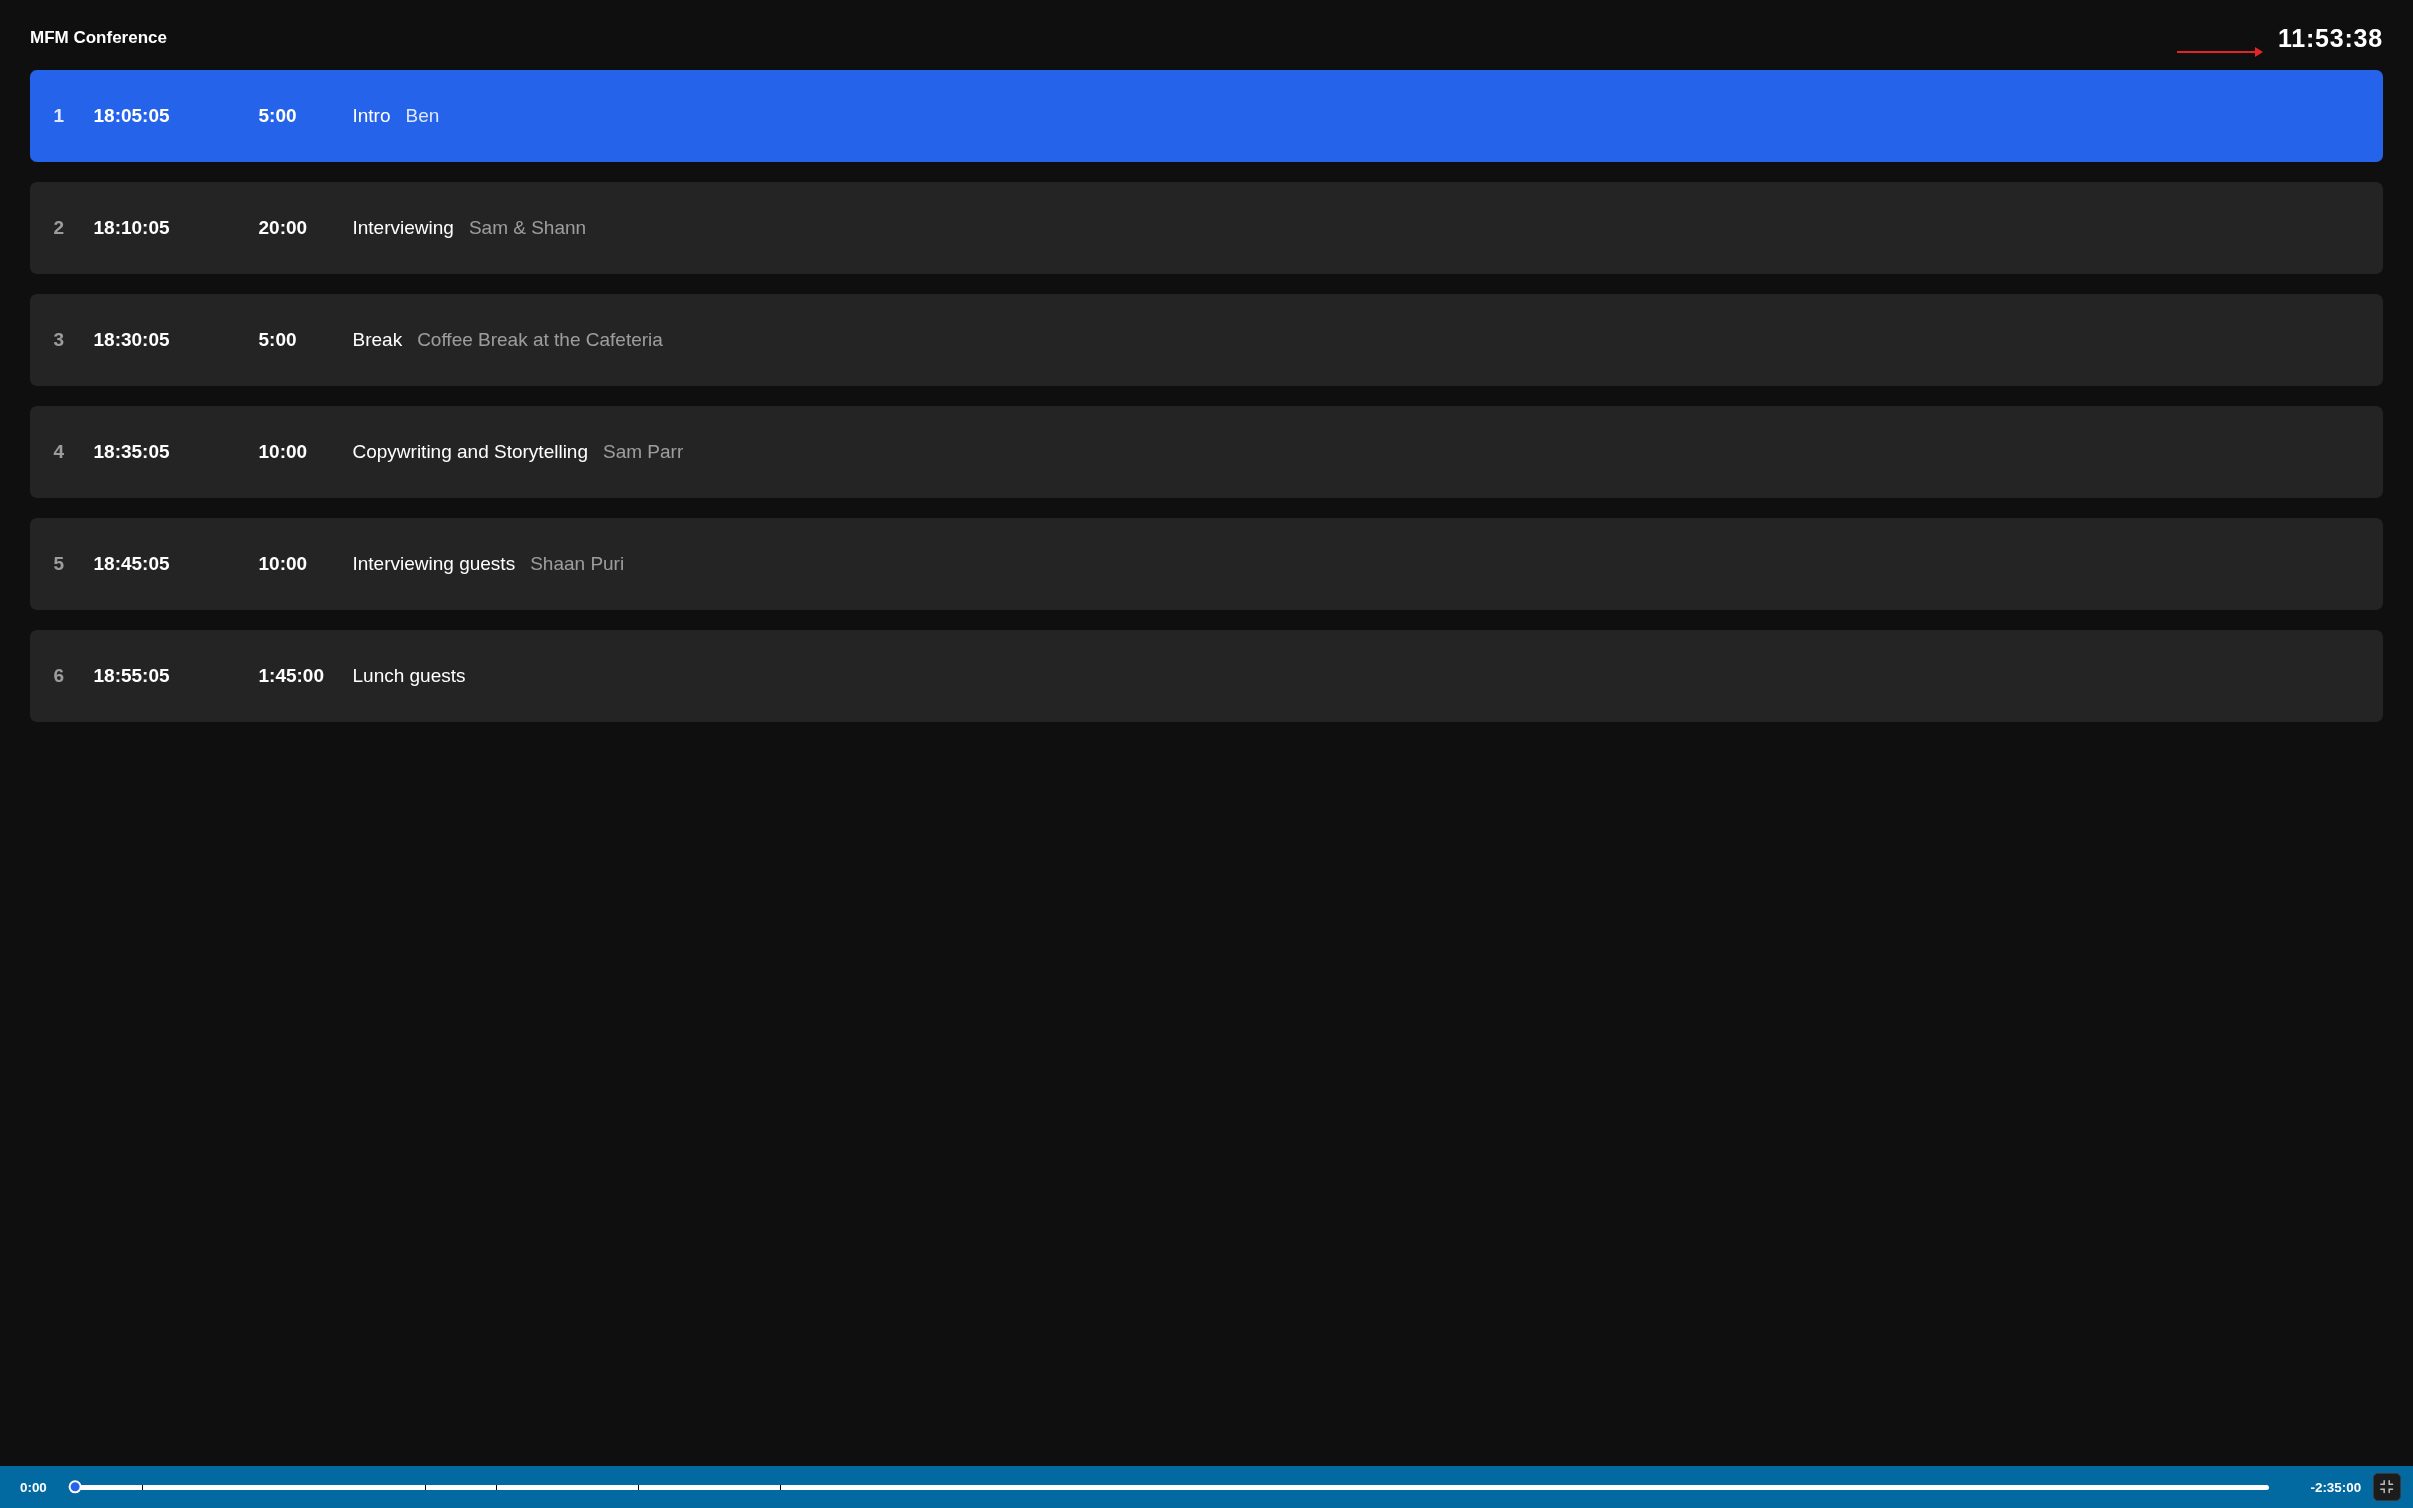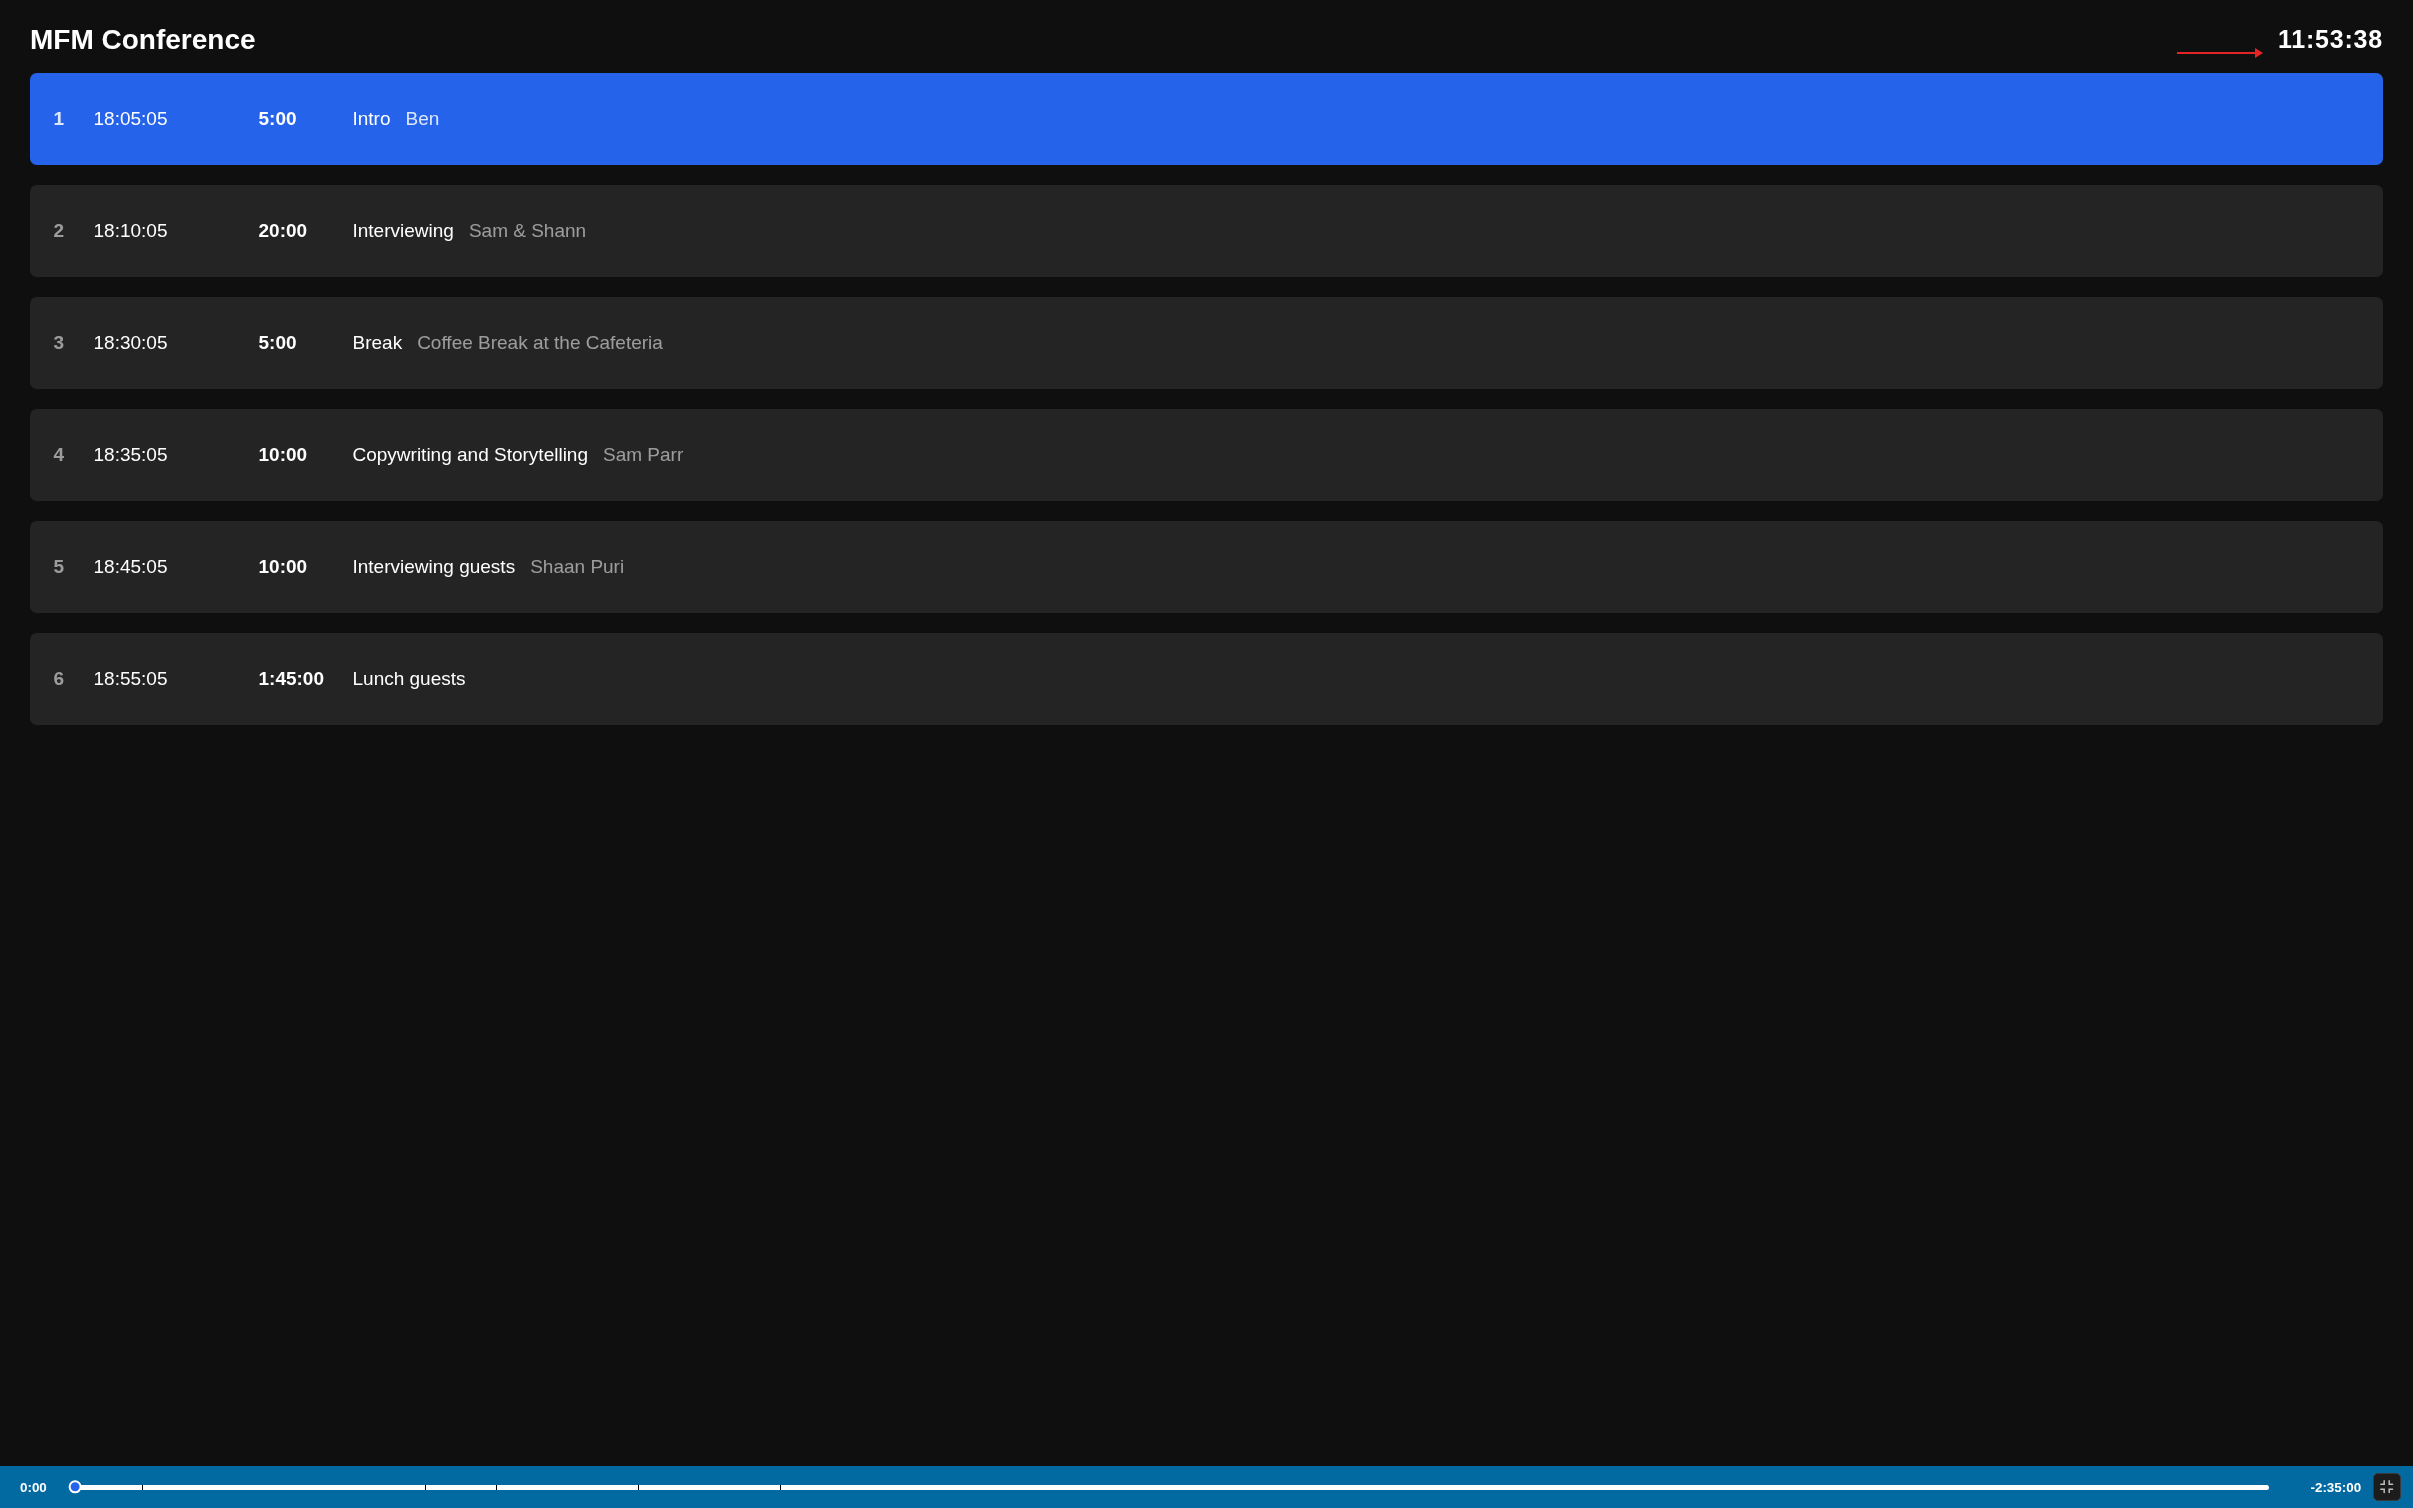--- a/index.html
+++ b/index.html
@@ -17,21 +17,21 @@
     display: flex;
     flex-direction: column;
   }
   .header {
     display: flex;
     align-items: center;
     justify-content: space-between;
     padding: 23.5px 30px 17px 30px;
   }
   .title {
-    font-size: 28px;
+    font-size: 17px;
     font-weight: 700;
   }
   .header-right {
     display: flex;
     align-items: flex-end;
     gap: 17px;
   }
   .arrow {
     width: 84px;
     height: 1.7px;
@@ -76,21 +76,21 @@
     background: #2563eb;
   }
   .col-index {
     width: 40px;
     font-weight: 600;
     color: rgba(255,255,255,0.55);
   }
   .row.active .col-index { color: rgba(255,255,255,0.85); }
   .col-start {
     width: 117px;
-    font-weight: 400;
+    font-weight: 700;
   }
   .col-dur {
     width: 94px;
     font-weight: 700;
     margin-left: 48px;
   }
   .col-title {
     font-weight: 400;
     margin-right: 15px;
   }

